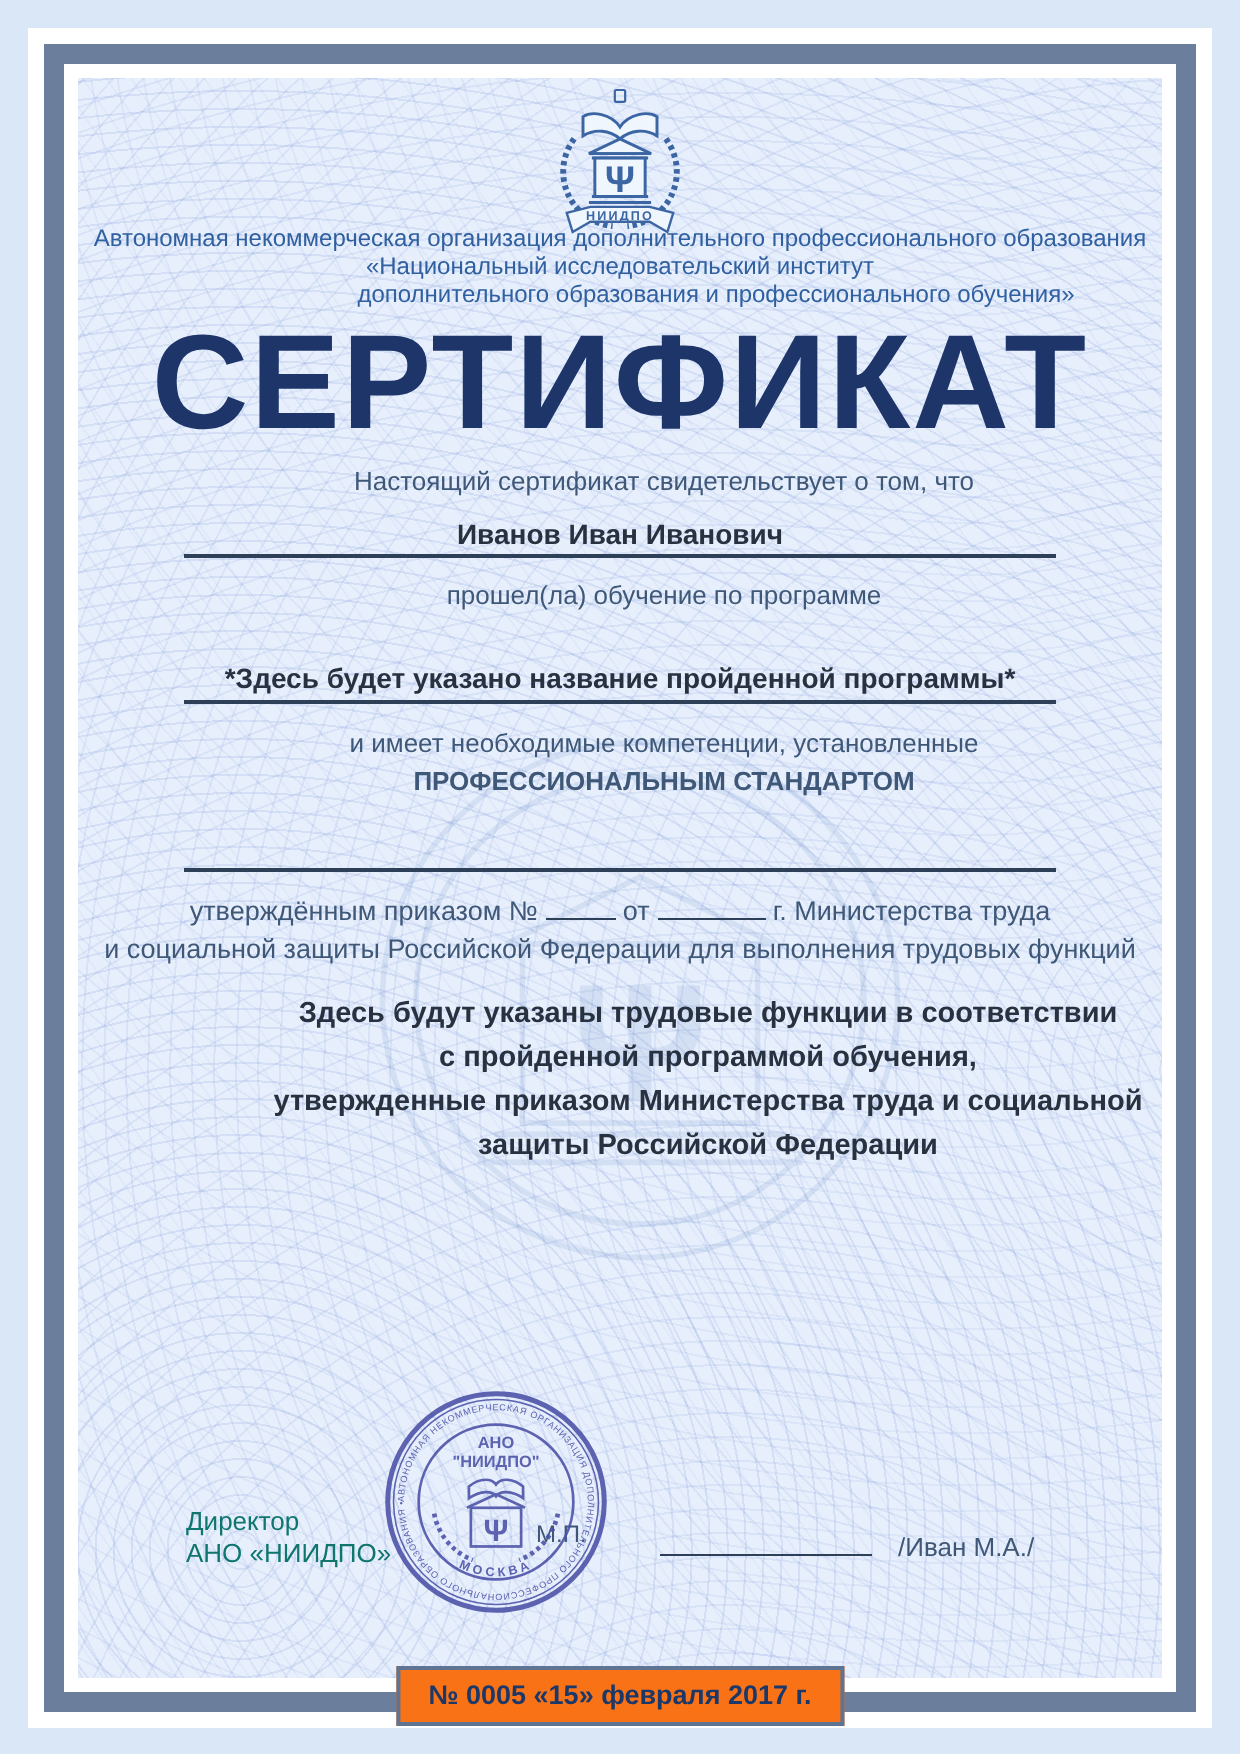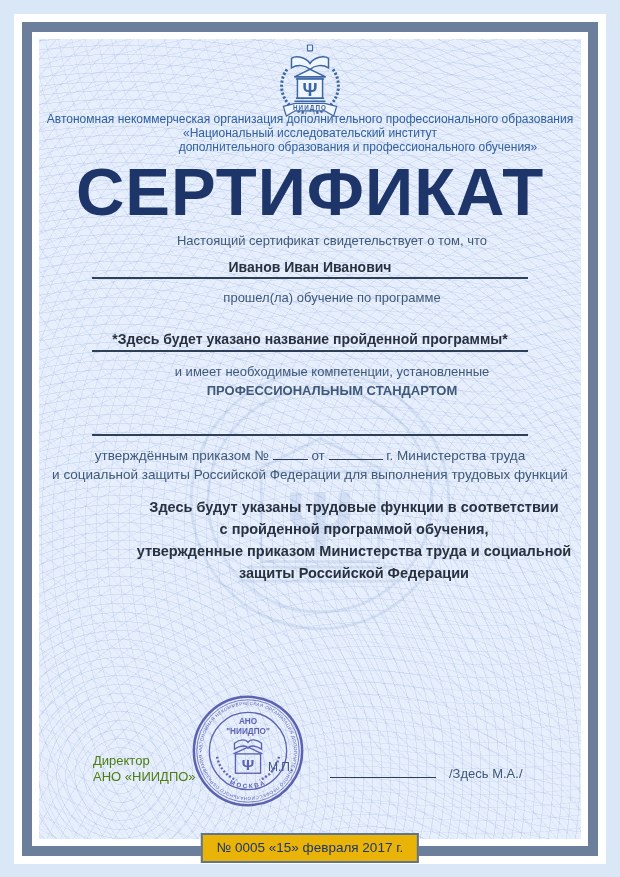--- a/index.html
+++ b/index.html
@@ -27,29 +27,29 @@
   .title{
     top:158px;font-size:67px;font-weight:bold;letter-spacing:1px;
     color:#1d3569;line-height:1;
   }
   .body-text{font-size:13px;color:#3f5878;margin-left:22px;}
   .order-text{font-size:13.5px;color:#3f5878;}
   .dark-bold{font-size:14px;font-weight:bold;color:#27313f;}
   .hline{height:0;border-top:2px solid #2e3f58;}
   .blank{display:inline-block;border-bottom:1.5px solid #2e3f58;height:12px;vertical-align:baseline;}
   .func-block{line-height:22px;font-size:14.5px;font-weight:bold;color:#27313f;margin-left:44px;}
-  .director{font-size:13px;color:#4d7c0f;line-height:15px;text-align:left;}
+  .director{font-size:13px;color:#0f766e;line-height:15px;text-align:left;}
   .mp-text{font-size:12px;color:#3f5878;}
   .sig-line{width:106px;border-top:1.5px solid #2e3f58;}
   .sig-name{font-size:13px;color:#3f5878;}
   .badge{
     left:50%;top:833px;transform:translateX(-50%);
-    background:#eab308;border:2px solid #5f7392;
+    background:#f97316;border:2px solid #5f7392;
     padding:5px 14px 6px 14px;z-index:6;
-    font-size:13.5px;font-weight:normal;color:#1c3869;white-space:nowrap;
+    font-size:13.5px;font-weight:bold;color:#1c3869;white-space:nowrap;
   }
   .content{position:absolute;inset:0;z-index:2;}
   .watermark{opacity:.12;}
   svg text{font-family:"Liberation Sans","DejaVu Sans",sans-serif;}
 </style>
 </head>
 <body>
 
 <div class="page">
 
@@ -148,18 +148,18 @@
         <path d="M28,66 A32,32 0 0 0 48,90" stroke-width="2.4" stroke-dasharray="2,2"></path>
         <path d="M92,66 A32,32 0 0 1 72,90" stroke-width="2.4" stroke-dasharray="2,2"></path>
       </g>
       <text x="60" y="80" text-anchor="middle" font-size="16" font-weight="bold" fill="#4a50a6">Ψ</text>
       <text font-size="6.5" letter-spacing="2" font-weight="bold" fill="#4a50a6">
         <textPath href="#bottomArc" startOffset="50%" text-anchor="middle">МОСКВА</textPath>
       </text>
     </svg>
 
     <div class="abs sig-line" style="left:330px;top:777px;"></div>
-    <div class="abs sig-name" style="left:449px;top:766px;">/Здесь М.А./</div>
+    <div class="abs sig-name" style="left:449px;top:766px;">/Иван М.А./</div>
   </div>
 
   <div class="abs badge">№ 0005 «15» февраля 2017 г.</div>
 
 </div>
 
 </body></html>

